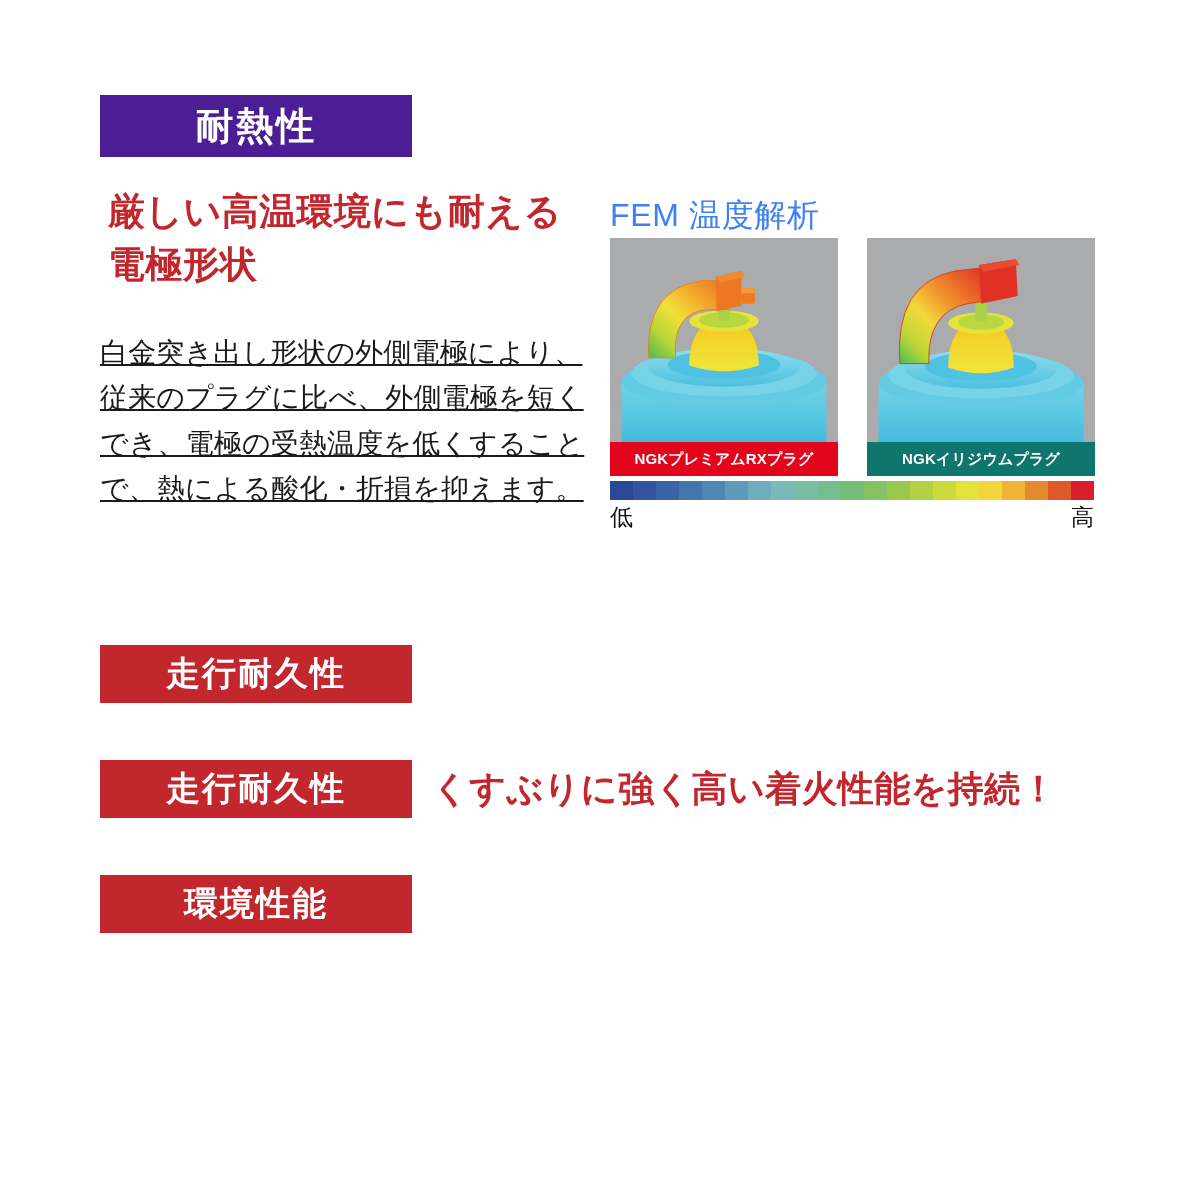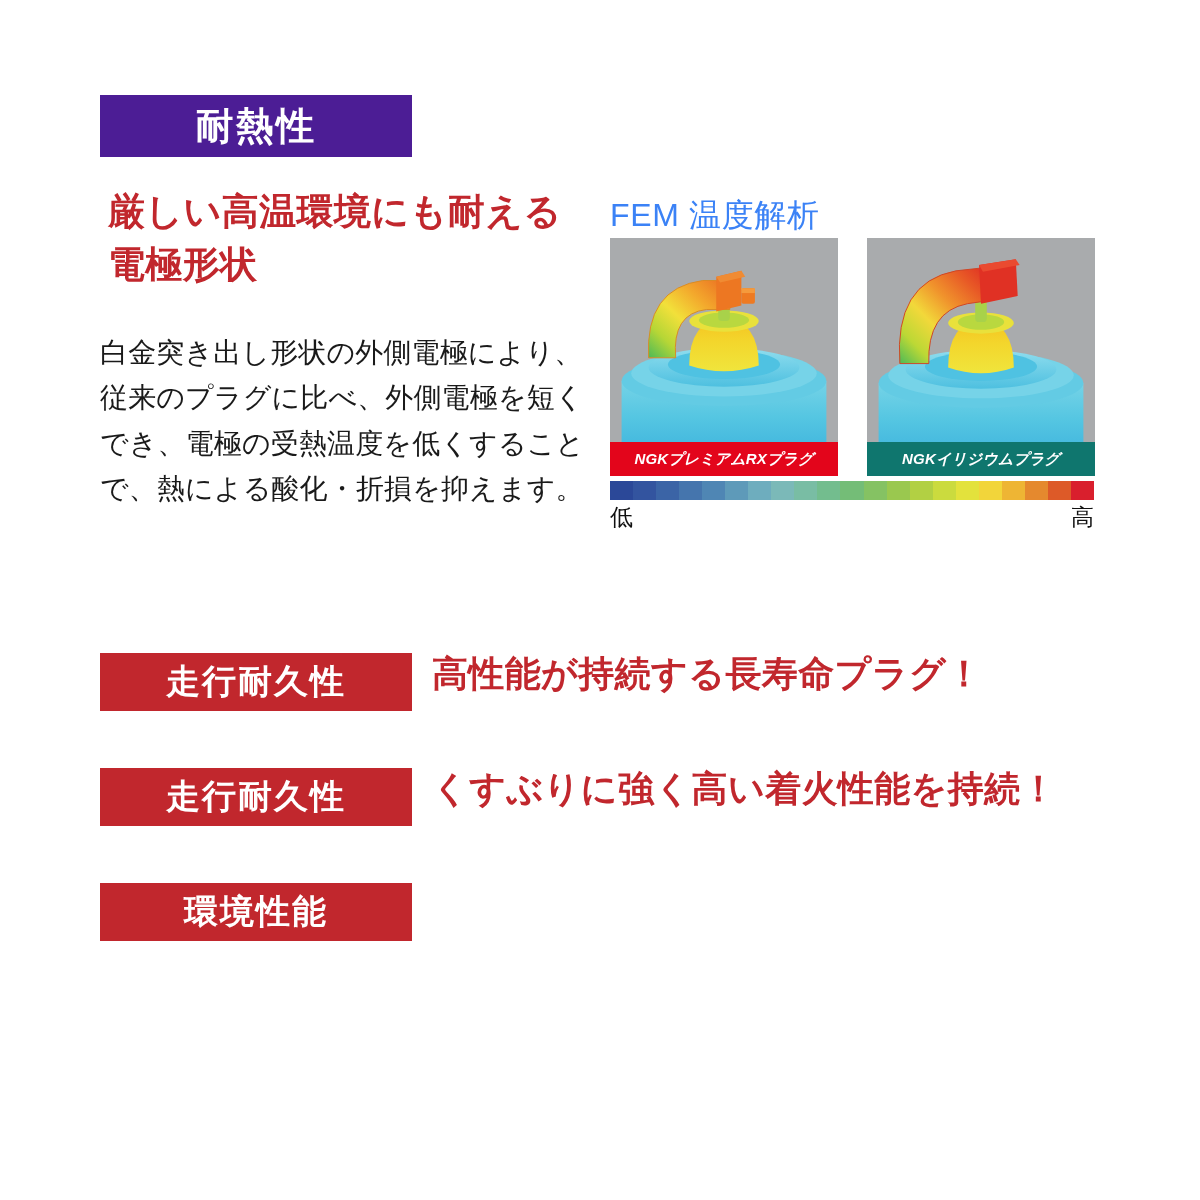--- a/index.html
+++ b/index.html
@@ -57,20 +57,21 @@
   #heat-body {
     position: absolute;
     left: 100px;
     top: 330px;
     width: 492px;
     color: #1a1a1a;
     font-size: 28px;
     font-weight: 400;
     line-height: 1.62;
     letter-spacing: 0.005em;
+    text-decoration: underline;
   }
 
   
   #fem-block {
     position: absolute;
     left: 610px;
     top: 198px;
     width: 485px;
   }
 
@@ -79,21 +80,20 @@
     color: #3b82f6;
     letter-spacing: 0.02em;
     margin-bottom: 6px;
     height: 34px;
     line-height: 34px;
   }
 
   #fem-panels {
     display: flex;
     gap: 29px;
-    font-style: italic;
   }
 
   .fem-panel {
     position: relative;
     width: 236px;
     height: 238px;
     background: #a9abad;
     overflow: hidden;
   }
 
@@ -152,21 +152,21 @@
   }
 
   .feature-row {
     position: relative;
     height: 115px;
   }
 
   .feature-badge {
     position: absolute;
     left: 100px;
-    top: 8px;
+    top: 0;
     width: 312px;
     height: 58px;
     background: #c1272d;
     color: #ffffff;
     display: flex;
     align-items: center;
     justify-content: center;
     font-size: 34px;
     font-weight: 700;
     letter-spacing: 0.06em;
@@ -337,21 +337,20 @@
       <span>高</span>
     </div>
   </div>
 
 </div>
 
 <div id="features">
 
   <div class="feature-row">
     <div class="feature-badge">走行耐久性</div>
-    <div class="feature-text">高性能が持続する長寿命プラグ！</div>
   </div>
 
   <div class="feature-row">
     <div class="feature-badge">走行耐久性</div>
     <div class="feature-text">くすぶりに強く高い着火性能を持続！</div>
   </div>
 
   <div class="feature-row">
     <div class="feature-badge">環境性能</div>
   </div>

